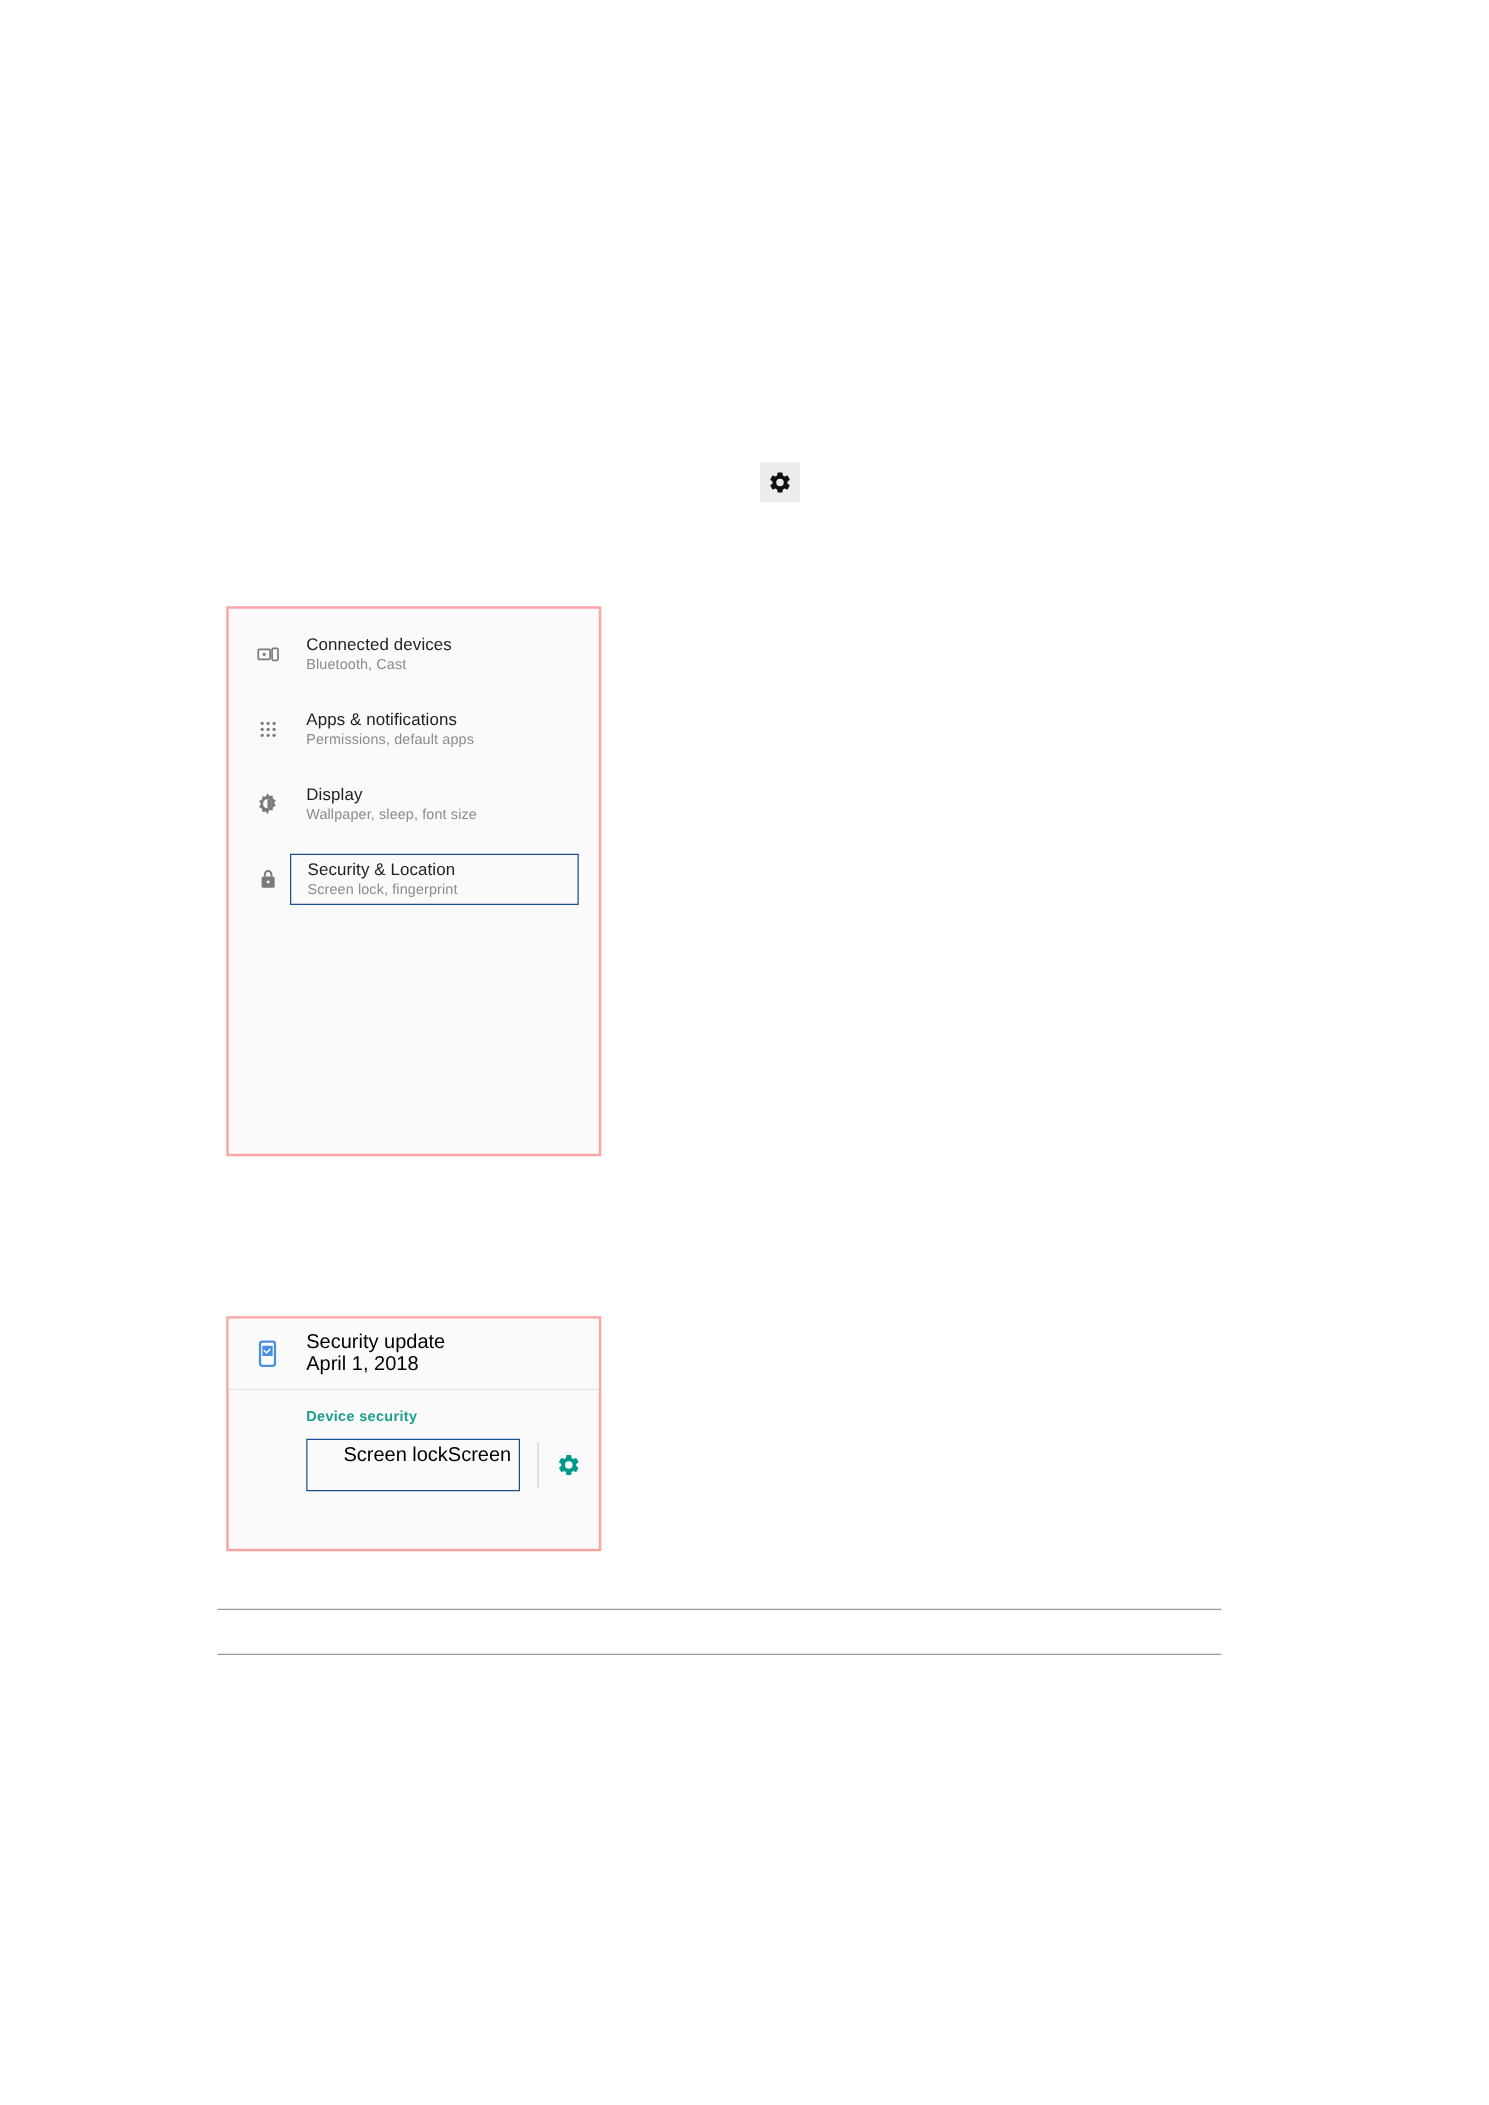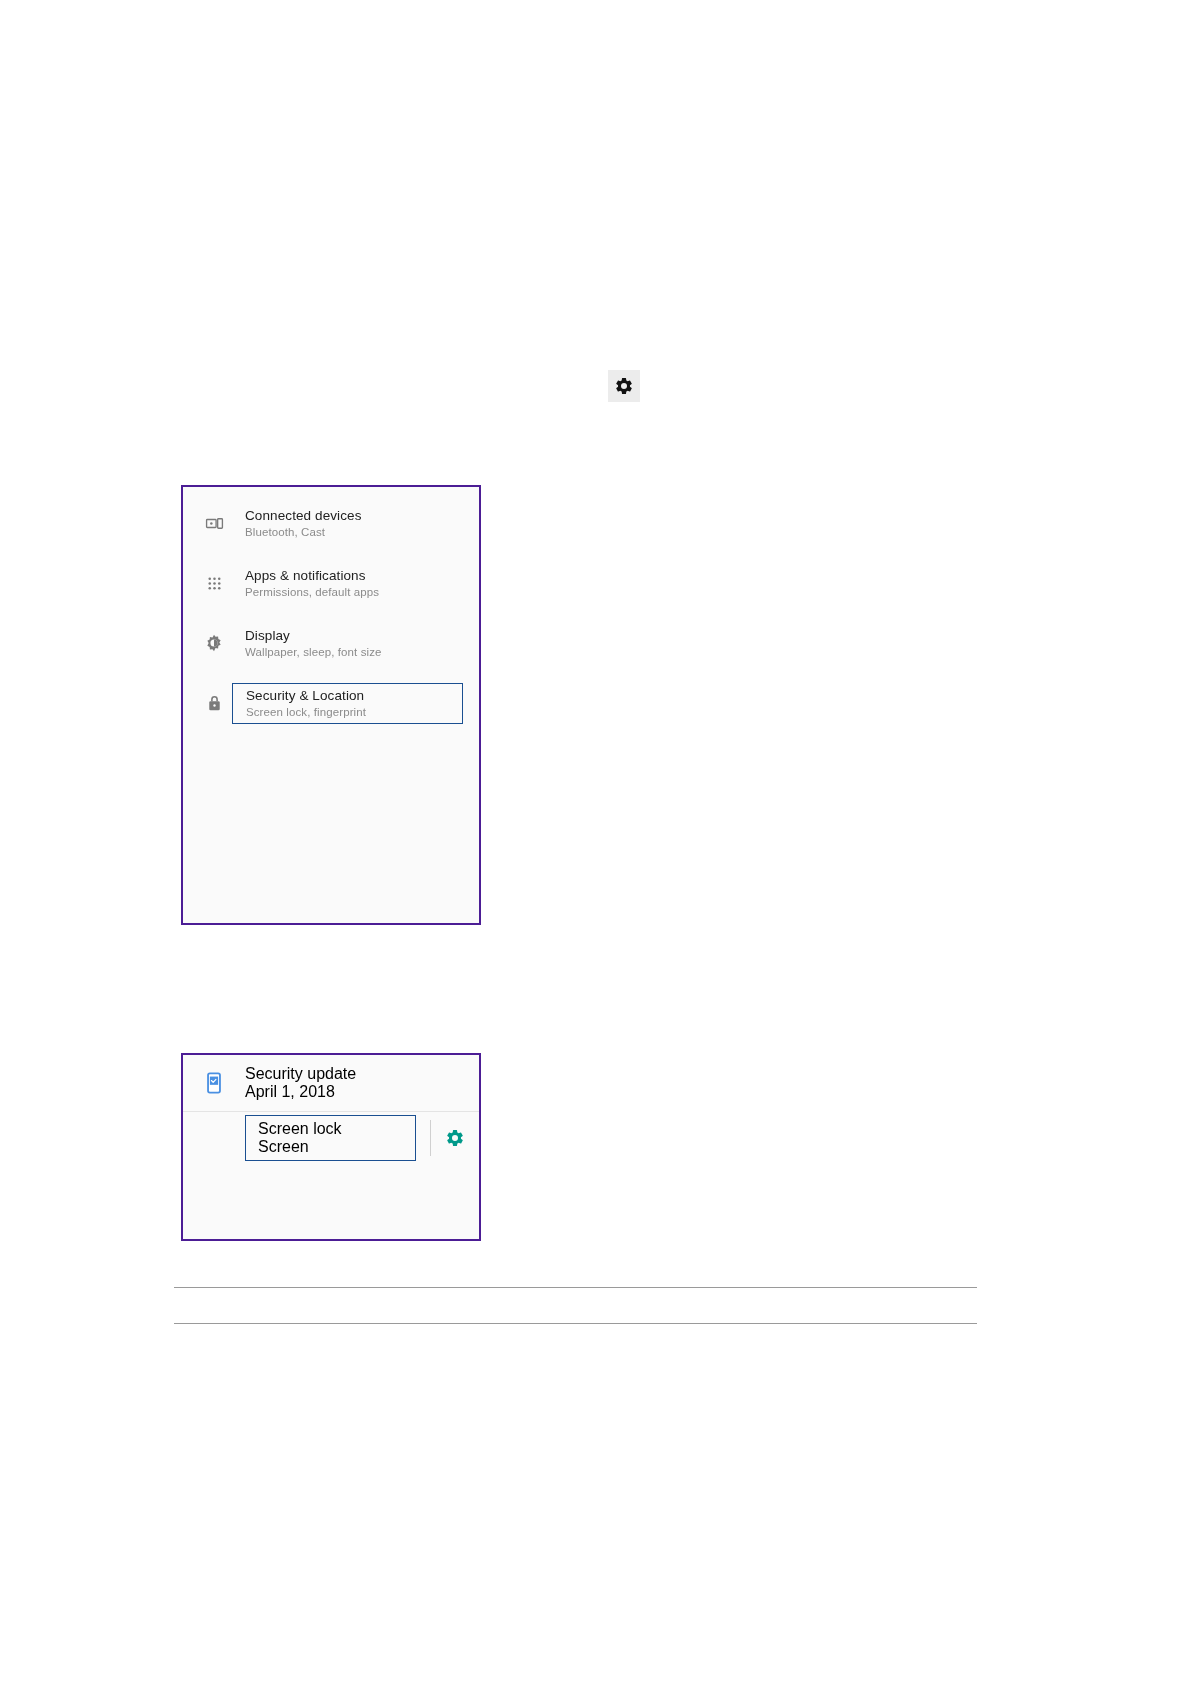--- a/index.html
+++ b/index.html
@@ -28,21 +28,21 @@
     display: flex;
     align-items: center;
     justify-content: center;
   }
   .gear-badge svg { display: block; }
 
   
   .panel {
     position: absolute;
     background: #fafafa;
-    border: 2px solid #4c1d95;
+    border: 2px solid #fca5a5;
     box-sizing: border-box;
   }
 
   #panel-settings {
     left: 181px;
     top: 485px;
     width: 300px;
     height: 440px;
   }
 
@@ -146,21 +146,20 @@
     box-sizing: border-box;
   }
   .lock-row .spacer { width: 34px; min-width: 34px; }
   .lock-row .txt {
     margin-left: 14px;
     flex: 1;
     border: 1.5px solid #1a4f91;
     padding: 4px 6px 4px 12px;
     box-sizing: border-box;
     display: flex;
-    flex-direction: column;
     justify-content: flex-end;
     min-height: 42px;
   }
   .lock-row .vline {
     width: 1px;
     height: 36px;
     background: #d0d0d0;
     margin: 0 12px 0 14px;
   }
   .lock-row .gear-teal {
@@ -277,20 +276,21 @@
       </svg>
     </span>
     <span class="txt">
       <span class="title">Security update</span>
       <span class="sub">April 1, 2018</span>
     </span>
   </div>
 
   <div class="sec-divider"></div>
 
+  <div class="section-header">Device security</div>
 
   <div class="lock-row">
     <span class="spacer"></span>
     <span class="txt">
       <span class="title">Screen lock</span>
       <span class="sub">Screen</span>
     </span>
     <span class="vline"></span>
     <span class="gear-teal">
       <svg width="20" height="20" viewBox="0 0 24 24" fill="#00998a" aria-hidden="true">

